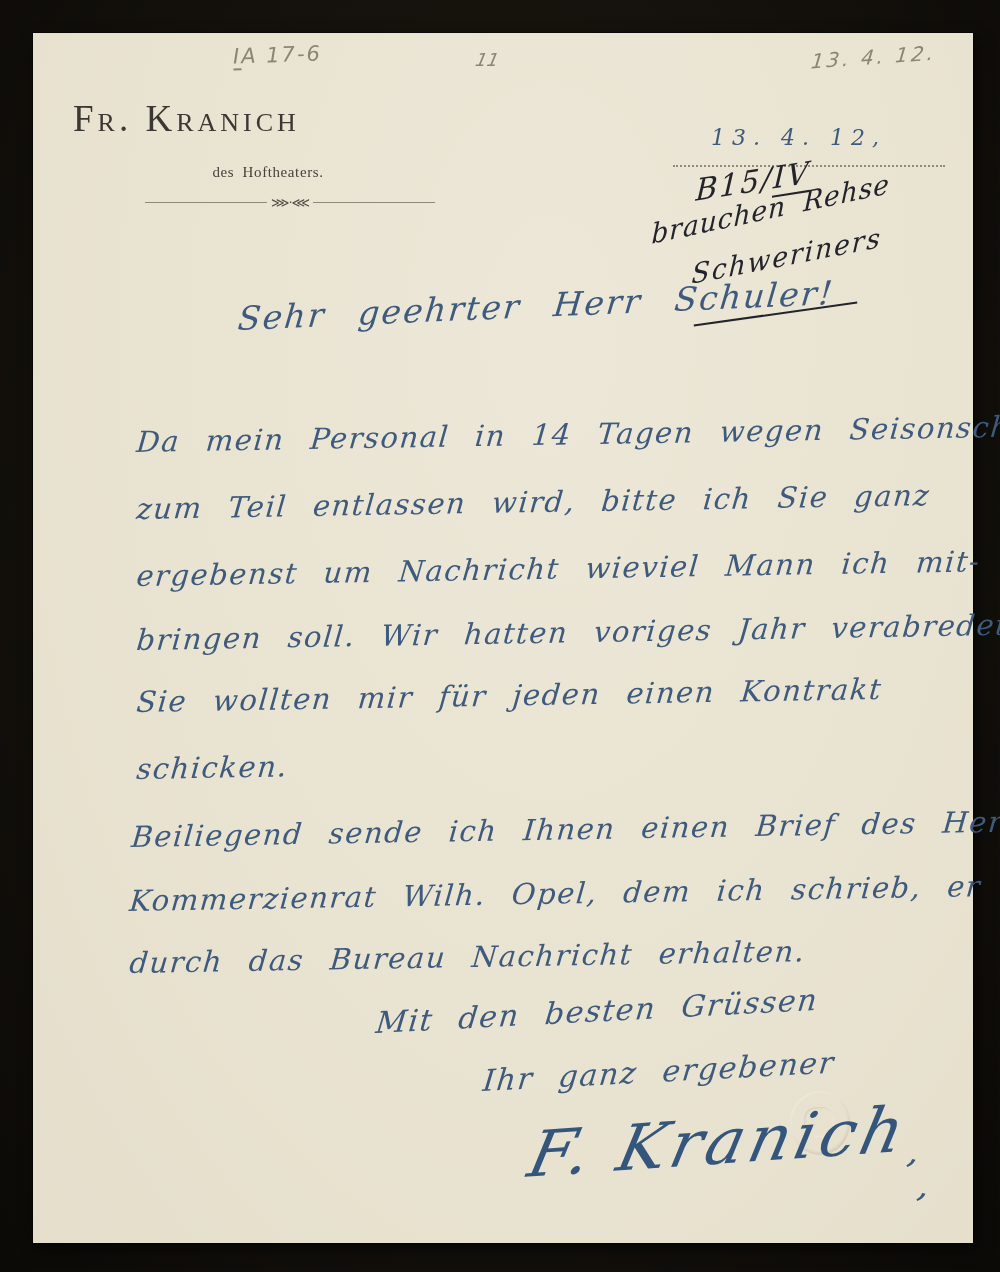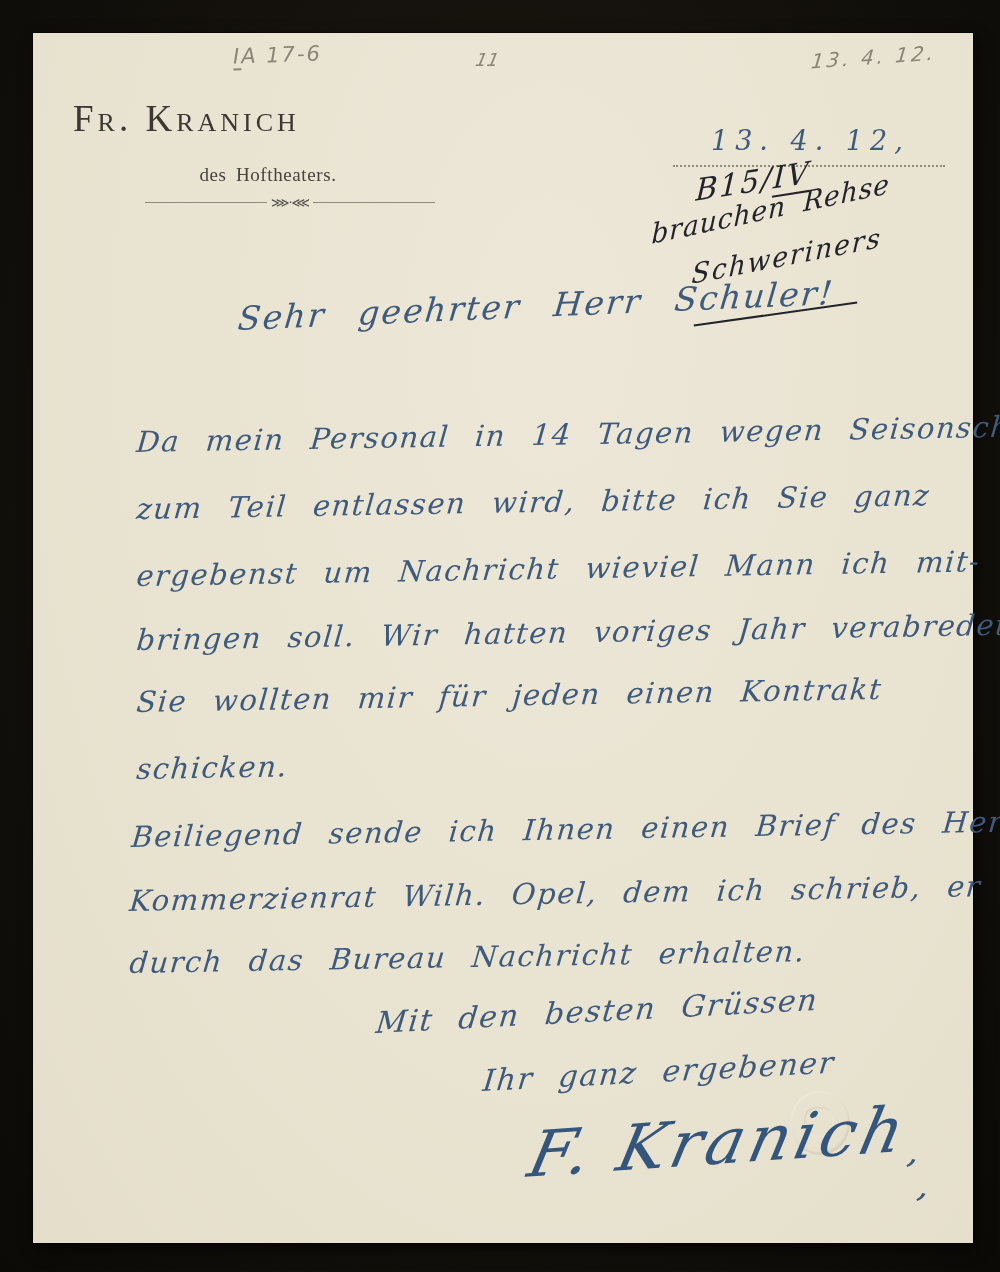--- a/index.html
+++ b/index.html
@@ -26,42 +26,42 @@
     font-size:37px;color:#3b3833;font-weight:500;
   }
   .lh-role1{
     position:absolute;left:30px;top:108px;width:410px;text-align:center;
     font-family:"Liberation Serif", serif;
     font-size:19px;color:#46433c;letter-spacing:.6px;word-spacing:4px;
   }
   .lh-role2{
     position:absolute;left:30px;top:131px;width:410px;text-align:center;
     font-family:"Liberation Serif", serif;
-    font-size:19px;color:#46433c;letter-spacing:.6px;word-spacing:4px;
+    font-size:15px;color:#46433c;letter-spacing:.6px;word-spacing:4px;
   }
   .lh-divider{
     position:absolute;left:112px;top:160px;width:290px;height:18px;
     display:flex;align-items:center;justify-content:center;color:#55524a;
   }
   .lh-divider .rule{flex:1;height:0;border-top:1px solid #8d897c;}
   .lh-divider .orn{font-family:"DejaVu Sans", sans-serif;font-size:13px;padding:0 4px;
     letter-spacing:-1px;color:#504d45;}
   
   .dateline{
     position:absolute;left:455px;top:92px;width:460px;height:46px;
     font-family:"Liberation Serif", serif;font-style:italic;
     font-size:30px;color:#4a473f;letter-spacing:1px;
   }
   .date-dots{
     position:absolute;left:640px;top:132px;width:272px;height:0;
     border-bottom:2px dotted #8f8b7c;
   }
   .date-hand{
     position:absolute;left:678px;top:92px;
-    font-size:27px;letter-spacing:7px;
+    font-size:22px;letter-spacing:7px;
   }
   
   .hand{
     position:absolute;
     font-family:"DejaVu Serif", serif;font-style:italic;
     color:#3e5a7d;white-space:nowrap;
     transform-origin:left top;
   }
   .body-line{font-size:29px;letter-spacing:1.5px;word-spacing:15px;
     transform:skewX(-6deg) rotate(-1deg);}

